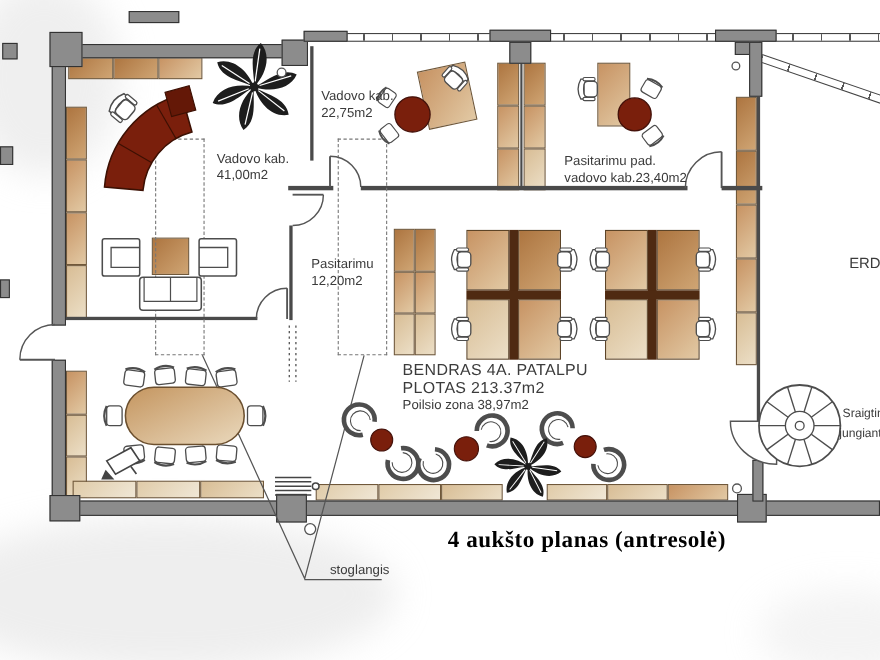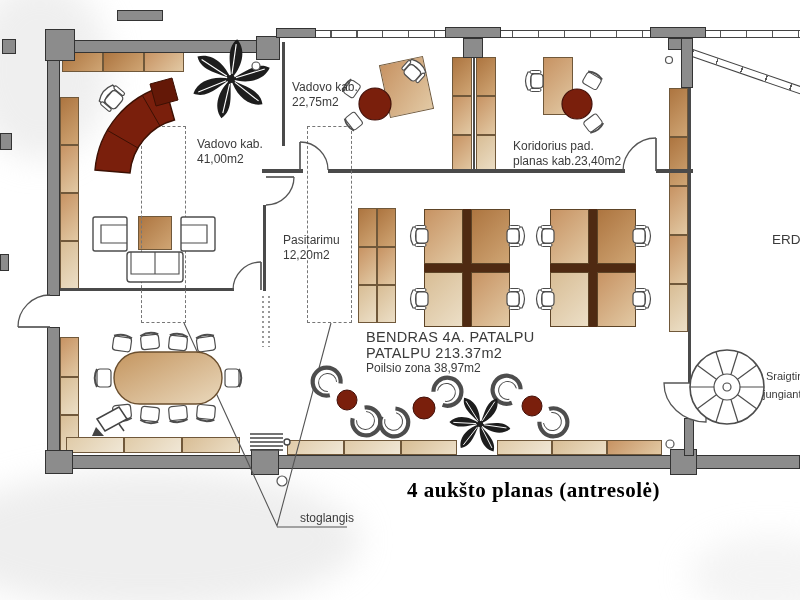--- a/index.html
+++ b/index.html
@@ -309,30 +309,30 @@
 
   <div class="lbl" style="left:292px;top:80px;">
     <div>Vadovo kab.</div>
     <div>22,75m2</div>
   </div>
   <div class="lbl" style="left:197px;top:137px;">
     <div>Vadovo kab.</div>
     <div>41,00m2</div>
   </div>
   <div class="lbl" style="left:513px;top:139px;">
-    <div>Koridorius pad.</div>
-    <div>planas kab.23,40m2</div>
+    <div>Pasitarimu pad.</div>
+    <div>vadovo kab.23,40m2</div>
   </div>
   <div class="lbl" style="left:283px;top:233px;">
     <div>Pasitarimu</div>
     <div>12,20m2</div>
   </div>
   <div class="lbl big" style="left:366px;top:329px;">
     <div>BENDRAS 4A. PATALPU</div>
-    <div>PATALPU 213.37m2</div>
+    <div>PLOTAS 213.37m2</div>
   </div>
   <div class="lbl" style="left:366px;top:361px;">Poilsio zona 38,97m2</div>
   <div class="lbl" style="left:300px;top:511px;text-align:center;">stoglangis</div>
   <div class="lbl" style="left:772px;top:232px;font-size:13.5px;">ERD</div>
   <div class="lbl" style="left:766px;top:370px;font-size:11px;line-height:13px;">
     <div>Sraigtin</div>
     <div style="margin-left:-3px;margin-top:5px;">jungiant</div>
   </div>
   <div id="title" style="left:407px;top:478px;">4 aukšto planas (antresolė)</div>
 </div>

